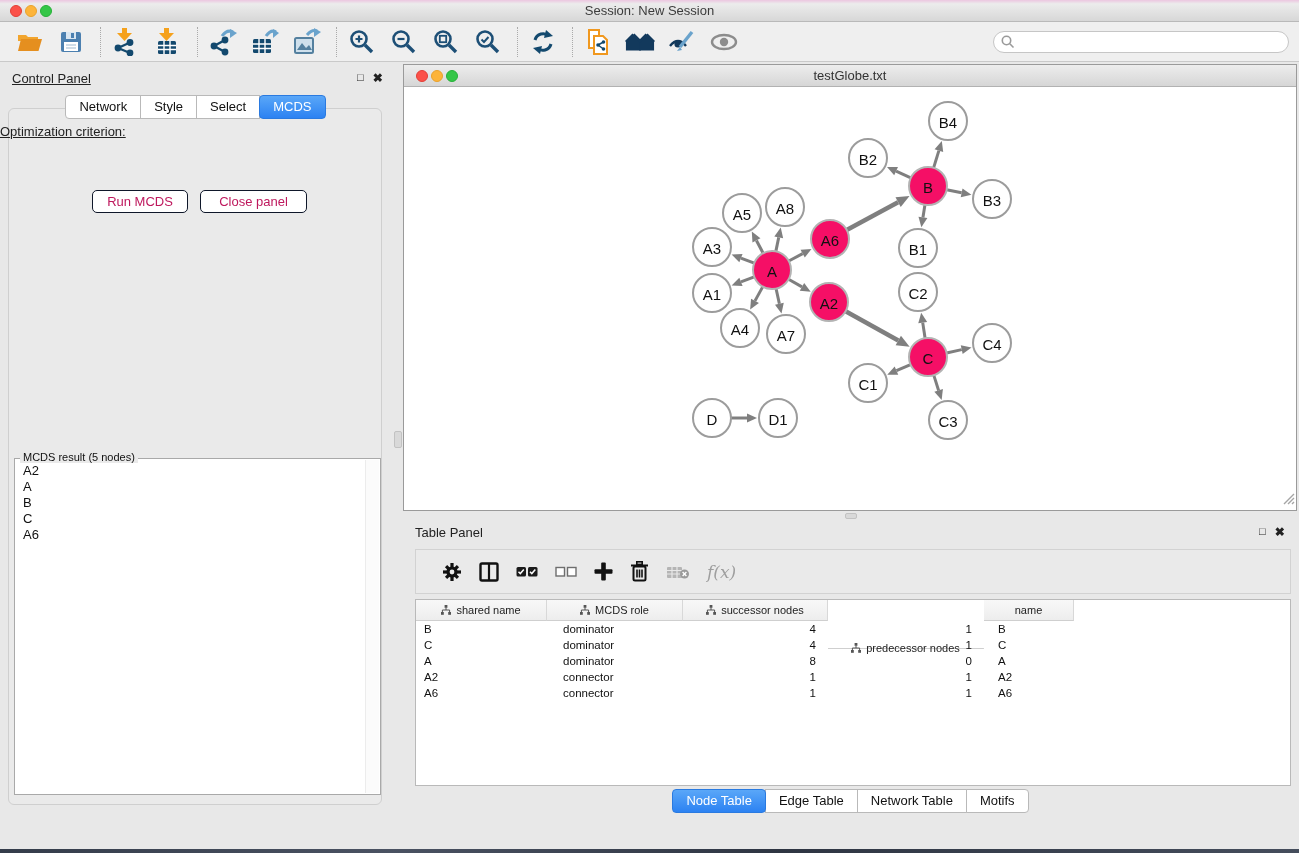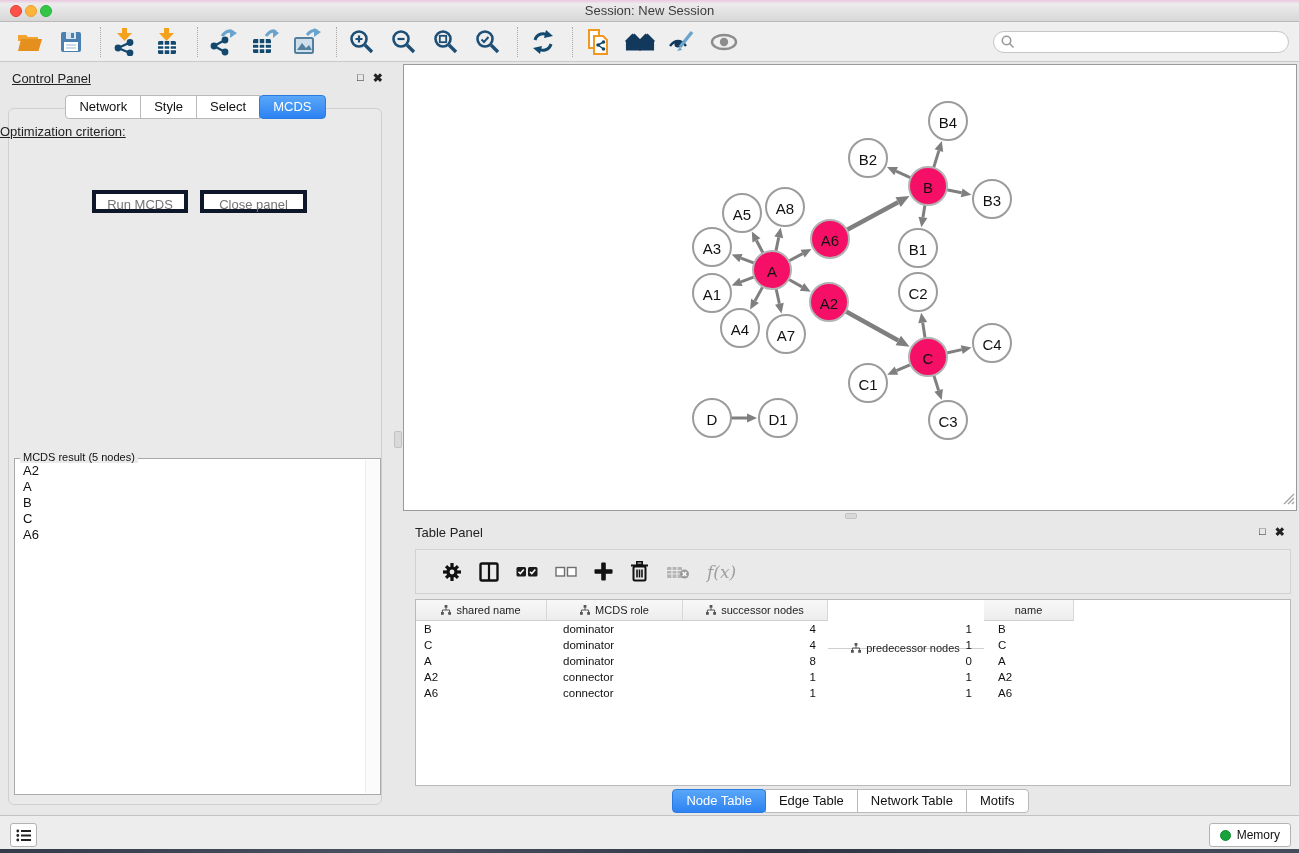--- a/index.html
+++ b/index.html
@@ -63,22 +63,22 @@
     font-size:13px; line-height:22px; padding-left:8px; color:#111;
   }
   .dd-stepper {
     position:absolute; right:1px; top:1px; width:20px; height:20px; border-radius:3px;
     background:linear-gradient(#6db1fa,#2d7ef0); display:flex; flex-direction:column;
     align-items:center; justify-content:center; gap:2px;
   }
   .dd-stepper .tri-up { width:0; height:0; border-left:4px solid transparent; border-right:4px solid transparent; border-bottom:5px solid #fff; }
   .dd-stepper .tri-dn { width:0; height:0; border-left:4px solid transparent; border-right:4px solid transparent; border-top:5px solid #fff; }
   .btn {
-    position:absolute; height:23px; background:#fff; border:4px solid #0f172a;
-    border-radius:0; font-size:13px; color:#737373; text-align:center; line-height:21px;
+    position:absolute; height:23px; background:#fff; border:1px solid #0f172a;
+    border-radius:5px; font-size:13px; color:#be185d; text-align:center; line-height:21px;
   }
   .fieldset {
     position:absolute; left:14px; top:458px; width:367px; height:337px;
     background:#fff; border:1px solid #a9a9a9;
   }
   .fieldset .legend {
     position:absolute; top:-8px; left:5px; background:#eaeaea; padding:0 3px;
     font-size:11px; color:#111;
   }
   .mcds-list { position:absolute; left:2px; top:4px; right:16px; bottom:2px; overflow:hidden; }
@@ -319,20 +319,26 @@
         <div class="list-item">C</div>
         <div class="list-item">A6</div>
       </div>
     <div class="v-scroll"></div>
   </div>
 
   <div class="grip-v"></div>
   <div class="grip-h"></div>
 
   <div class="netwin">
+    <div class="titlebar2">
+      <span class="light red"></span>
+      <span class="light yellow"></span>
+      <span class="light green"></span>
+      <div class="title">testGlobe.txt</div>
+    </div>
     <div class="canvas">
       <svg id="graph-svg" width="892" height="423" viewBox="0 0 892 423">
           <line x1="359.1508177761802" y1="166.18655377474232" x2="352.43813941781127" y2="153.43246489384143" stroke="#7f7f7f" stroke-width="3"></line>
           <polygon points="347.78067508948504,144.58328267002162 356.4202714185302,151.33660594609464 348.45600741709234,155.52832384158822" fill="#7f7f7f"></polygon>
           <line x1="371.8397390458295" y1="164.39203385482625" x2="374.7351626094361" y2="150.3603658158098" stroke="#7f7f7f" stroke-width="3"></line>
           <polygon points="376.75607789671477,140.5666994236131 379.1423124859246,151.26977769508522 370.32801273294757,149.4509539365344" fill="#7f7f7f"></polygon>
           <line x1="350.25882377126106" y1="176.19921577898342" x2="336.94612963636354" y2="171.09601636060603" stroke="#7f7f7f" stroke-width="3"></line>
           <polygon points="327.60866846334307,167.5166562442815 338.5568416887096,166.8941588327468 335.3354175840175,175.29787388846526" fill="#7f7f7f"></polygon>
           <line x1="350.25882377126106" y1="189.80078422101658" x2="336.94612963636354" y2="194.90398363939397" stroke="#7f7f7f" stroke-width="3"></line>
           <polygon points="327.60866846334307,198.4833437557185 335.3354175840175,190.70212611153474 338.5568416887096,199.1058411672532" fill="#7f7f7f"></polygon>
@@ -563,31 +569,15 @@
         </div>
       </div>
   </div>
   <div class="table-tabs" id="table-tabs">
       <div class="tab selected">Node Table</div>
       <div class="tab">Edge Table</div>
       <div class="tab">Network Table</div>
       <div class="tab">Motifs</div>
     </div>
 
-  <div class="statusbar">
-    <div class="sb-btn sb-left">
-      <svg width="15" height="13" viewBox="0 0 15 13">
-          <circle cx="1.8" cy="2" r="1.4" fill="#222"></circle>
-          <rect x="5" y="1" width="10" height="2" fill="#222"></rect>
-          <circle cx="1.8" cy="6.5" r="1.4" fill="#222"></circle>
-          <rect x="5" y="5.5" width="10" height="2" fill="#222"></rect>
-          <circle cx="1.8" cy="11" r="1.4" fill="#222"></circle>
-          <rect x="5" y="10" width="10" height="2" fill="#222"></rect>
-        </svg>
-    </div>
-    <div class="sb-btn sb-mem">
-      <span class="mem-dot"></span>
-      <span>Memory</span>
-    </div>
-  </div>
   <div class="desktop-strip"></div>
 
 </div>
 
 </body></html>

